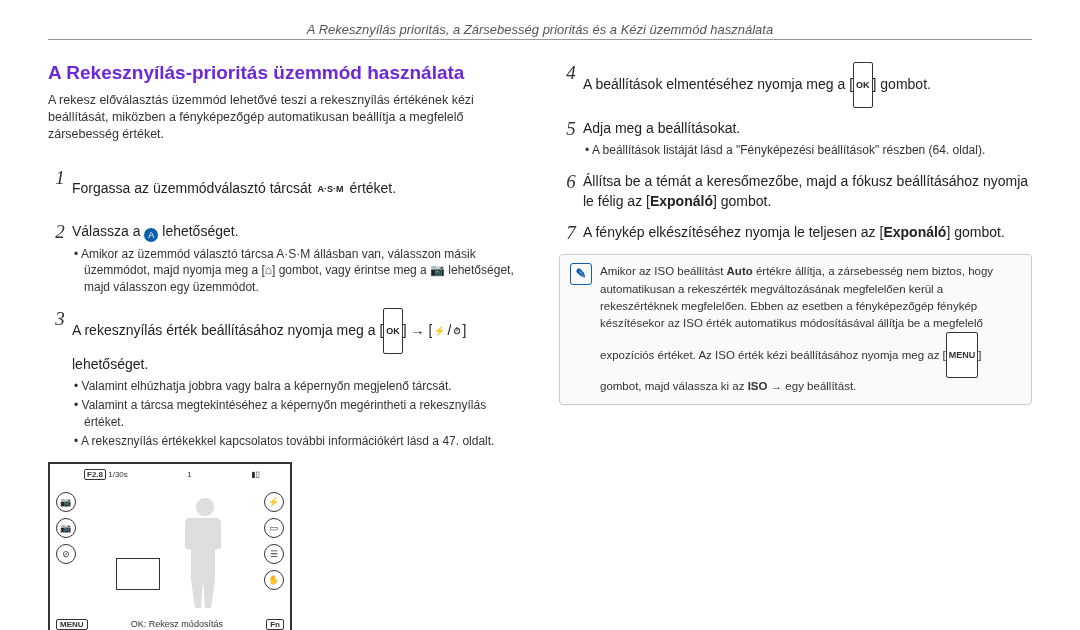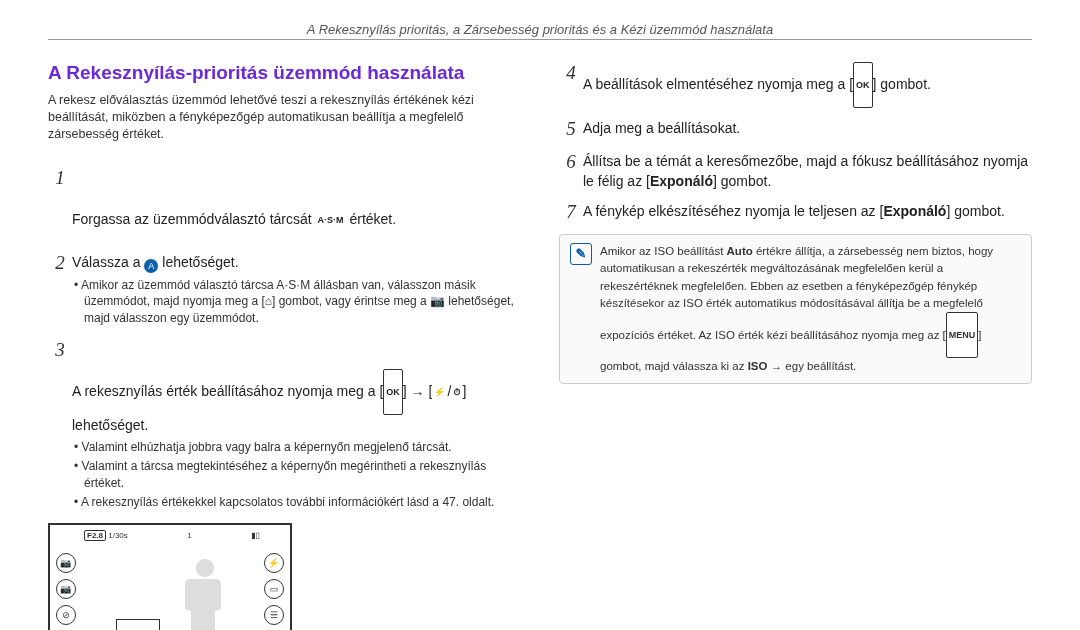--- a/index.html
+++ b/index.html
@@ -11,21 +11,21 @@
   h1{font-size:19px;color:#6d28d9;font-weight:600;margin:0 0 8px 0;}
   .intro{font-size:12.5px;line-height:1.35;color:#333;margin-bottom:24px;}
   ol.steps{list-style:none;padding:0;margin:0;}
   ol.steps>li{display:flex;margin-bottom:10px;}
   .num{font-style:italic;font-size:19px;color:#333;width:24px;flex-shrink:0;line-height:1.2;text-align:center;font-family:Georgia,serif;}
   .body{font-size:14px;line-height:1.45;color:#222;}
   .sub{list-style:none;padding:0;margin:4px 0 0 0;}
   .sub li{font-size:12px;line-height:1.4;color:#333;padding-left:12px;text-indent:-10px;margin-bottom:2px;}
   .sub li::before{content:"•  ";}
   .glyph{display:inline-block;border:1px solid #333;border-radius:2px;font-size:9px;font-weight:bold;padding:16px 2px;line-height:12px;vertical-align:1px;font-style:normal;background:#fff;}
-  .glyph.nb{border:none;font-weight:bold;margin-top:31px;}
+  .glyph.nb{border:none;font-weight:bold;}
   .circle-icon{display:inline-block;width:14px;height:14px;border-radius:50%;background:#0b5fab;color:#fff;font-size:9px;text-align:center;line-height:14px;vertical-align:-2px;}
   .notebox{display:flex;border:1px solid #ccc;border-radius:4px;padding:8px 10px;margin-top:10px;gap:8px;background:#fafafa;}
   .notebox .nicon{width:20px;height:20px;border:1px solid #0b5fab;border-radius:3px;color:#0b5fab;font-weight:bold;font-size:13px;text-align:center;line-height:20px;flex-shrink:0;}
   .notebox .ntext{font-size:11.5px;line-height:1.5;color:#333;}
   b{font-weight:bold;text-align:center;}
   
   .cam{width:240px;height:170px;border:2px solid #333;border-radius:0;margin-top:10px;position:relative;background:#fff;}
   .cam .top{position:absolute;top:6px;left:34px;right:30px;display:flex;justify-content:space-between;align-items:center;font-size:8px;}
   .cam .f28{border:1px solid #333;border-radius:2px;padding:0 2px;font-weight:bold;font-size:8px;background:#fff;}
   .cam .left-icons,.cam .right-icons{position:absolute;top:28px;display:flex;flex-direction:column;gap:6px;}
@@ -115,20 +115,23 @@
         <li>
           <span class="num">4</span>
           <div class="body">
             A beállítások elmentéséhez nyomja meg a [<span class="glyph">OK</span>] gombot.
           </div>
         </li>
         <li>
           <span class="num">5</span>
           <div class="body">
             <span>Adja meg a beállításokat.</span>
+            <ul class="sub">
+              <li>A beállítások listáját lásd a "Fényképezési beállítások" részben (64. oldal).</li>
+            </ul>
           </div>
         </li>
         <li>
           <span class="num">6</span>
           <div class="body">Állítsa be a témát a keresőmezőbe, majd a fókusz beállításához nyomja le félig az [<b>Exponáló</b>] gombot.</div>
         </li>
         <li>
           <span class="num">7</span>
           <div class="body">A fénykép elkészítéséhez nyomja le teljesen az [<b>Exponáló</b>] gombot.</div>
         </li>

